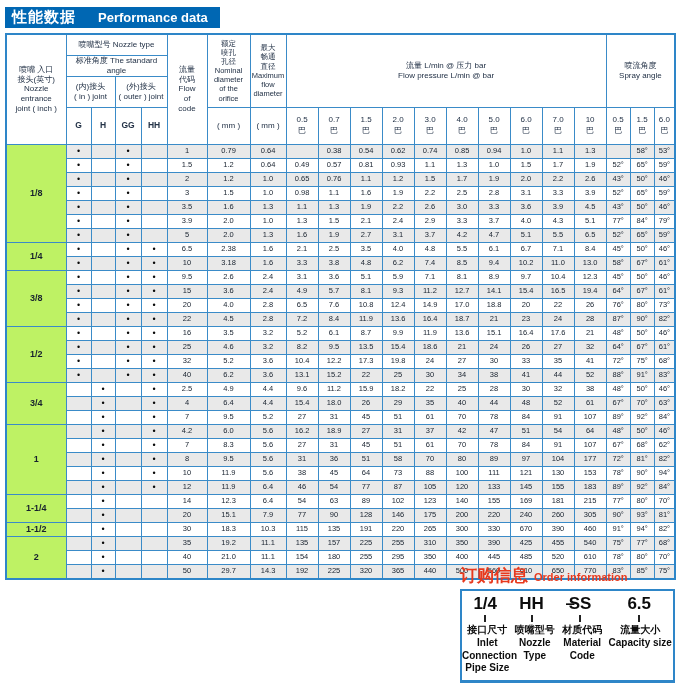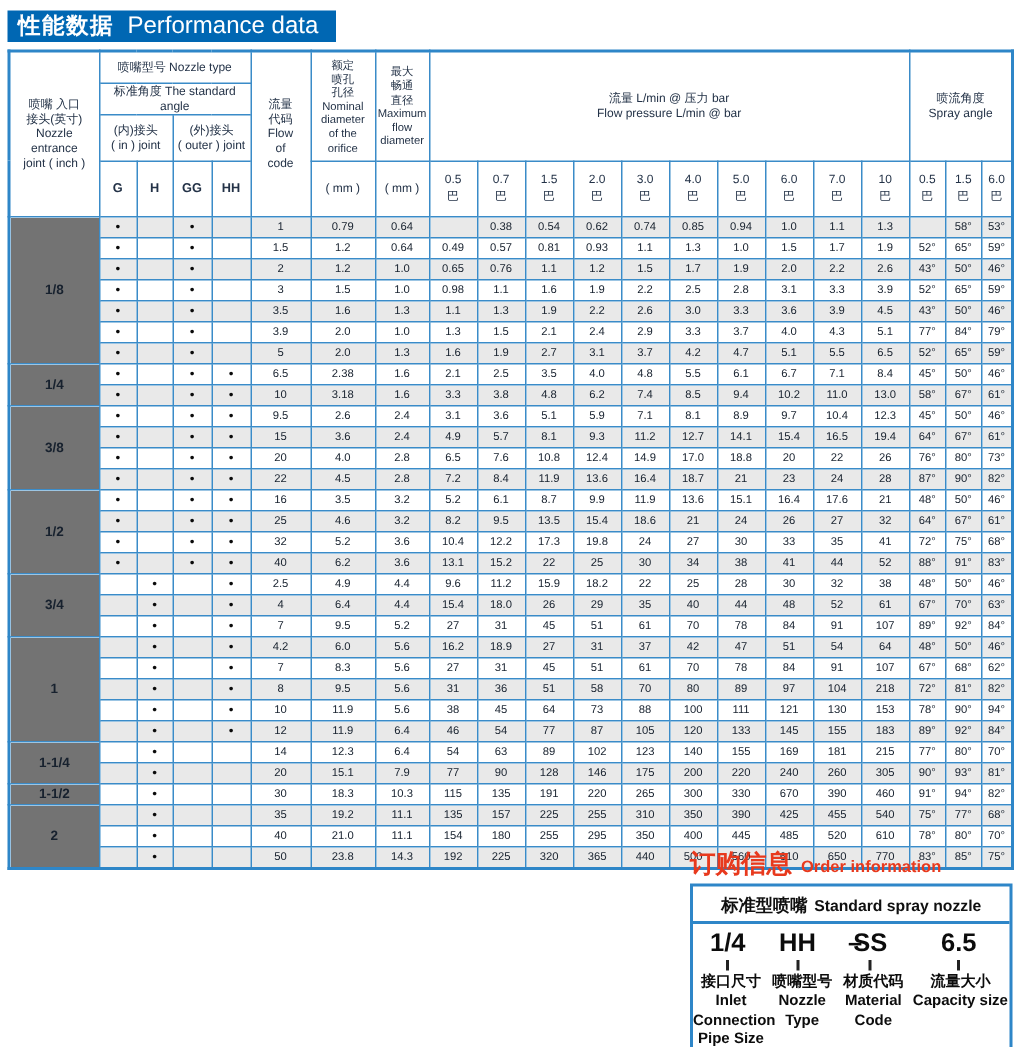--- a/index.html
+++ b/index.html
@@ -7,21 +7,21 @@
     width:679px;height:698px;background:#ffffff;position:relative;
     font-family:"Liberation Sans",sans-serif;color:#1d2a38;
     -webkit-font-smoothing:antialiased;
   }
   
   .title-bar{
     position:absolute;left:5px;top:7px;height:21px;background:#0067b3;color:#fff;
     display:flex;align-items:center;gap:9px;padding:0 12px 0 7px;
   }
   .title-zh{font-size:15px;font-weight:bold;letter-spacing:1px;}
-  .title-en{font-size:16px;font-weight:normal;}
+  .title-en{font-size:13px;font-weight:bold;margin-left:13px;}
 
   
   table.perf{
     position:absolute;left:5px;top:33px;width:670px;
     border-collapse:collapse;table-layout:fixed;
     border:2px solid #2e86c8;
   }
   table.perf td{
     border:1px solid #3a8bc8;text-align:center;vertical-align:middle;
     padding:0;overflow:hidden;
@@ -32,21 +32,21 @@
   thead tr.hr1 td{height:20px;}
   thead tr.hr2 td{height:18px;}
   thead tr.hr3 td{height:30px;}
   thead tr.hr4 td{height:36px;}
   .joint-letter{font-weight:bold;font-size:8.5px;}
   .unit-cell{font-size:8px;}
   .bar-cell{font-size:8px;line-height:1.35;}
   tbody td{font-size:7.5px;height:13px;line-height:12px;color:#17212e;}
   tbody tr:nth-child(odd){background:#e9e9e9;}
   tbody tr:nth-child(even){background:#ffffff;}
-  td.size{background:#737373;font-weight:bold;font-size:9px;}
+  td.size{background:#bef264;font-weight:bold;font-size:9px;}
   td.dot{font-size:9px;color:#0a0a0a;}
   td.fcode{font-size:7.5px;}
 
   
   .order{position:absolute;left:460px;top:564px;width:215px;}
   .order-title{display:flex;align-items:baseline;gap:6px;color:#e8391d;}
   .order-title-zh{font-size:17px;font-weight:bold;}
   .order-title-en{font-size:11px;font-weight:bold;text-align:center;}
   .order-box{
     margin-top:2px;border:2px solid #2e86c8;border-bottom-width:3px;background:#fff;
@@ -680,21 +680,21 @@
         <td>5.6</td>
         <td>31</td>
         <td>36</td>
         <td>51</td>
         <td>58</td>
         <td>70</td>
         <td>80</td>
         <td>89</td>
         <td>97</td>
         <td>104</td>
-        <td>218</td>
+        <td>177</td>
         <td>72°</td>
         <td>81°</td>
         <td>82°</td>
       </tr>
       <tr>
         <td class="dot"></td>
         <td class="dot">•</td>
         <td class="dot"></td>
         <td class="dot">•</td>
         <td class="fcode">10</td>
@@ -848,21 +848,21 @@
         <td>78°</td>
         <td>80°</td>
         <td>70°</td>
       </tr>
       <tr>
         <td class="dot"></td>
         <td class="dot">•</td>
         <td class="dot"></td>
         <td class="dot"></td>
         <td class="fcode">50</td>
-        <td>23.8</td>
+        <td>29.7</td>
         <td>14.3</td>
         <td>192</td>
         <td>225</td>
         <td>320</td>
         <td>365</td>
         <td>440</td>
         <td>500</td>
         <td>560</td>
         <td>610</td>
         <td>650</td>
@@ -873,24 +873,20 @@
       </tr>
     </tbody>
 </table>
 
 <div class="order">
   <div class="order-title">
     <span class="order-title-zh">订购信息</span>
     <span class="order-title-en">Order information</span>
   </div>
   <div class="order-box">
-    <div class="order-box-header">
-      <span class="zh">标准型喷嘴</span>
-      <span class="en">Standard spray nozzle</span>
-    </div>
     <div class="code-row">
       <span>1/4</span>
       <span>HH</span>
       <span>SS</span>
       <span>6.5</span>
       <span class="code-dash">–</span>
     </div>
     <div class="tick-row">
       <span class="tick"></span>
       <span class="tick"></span>

